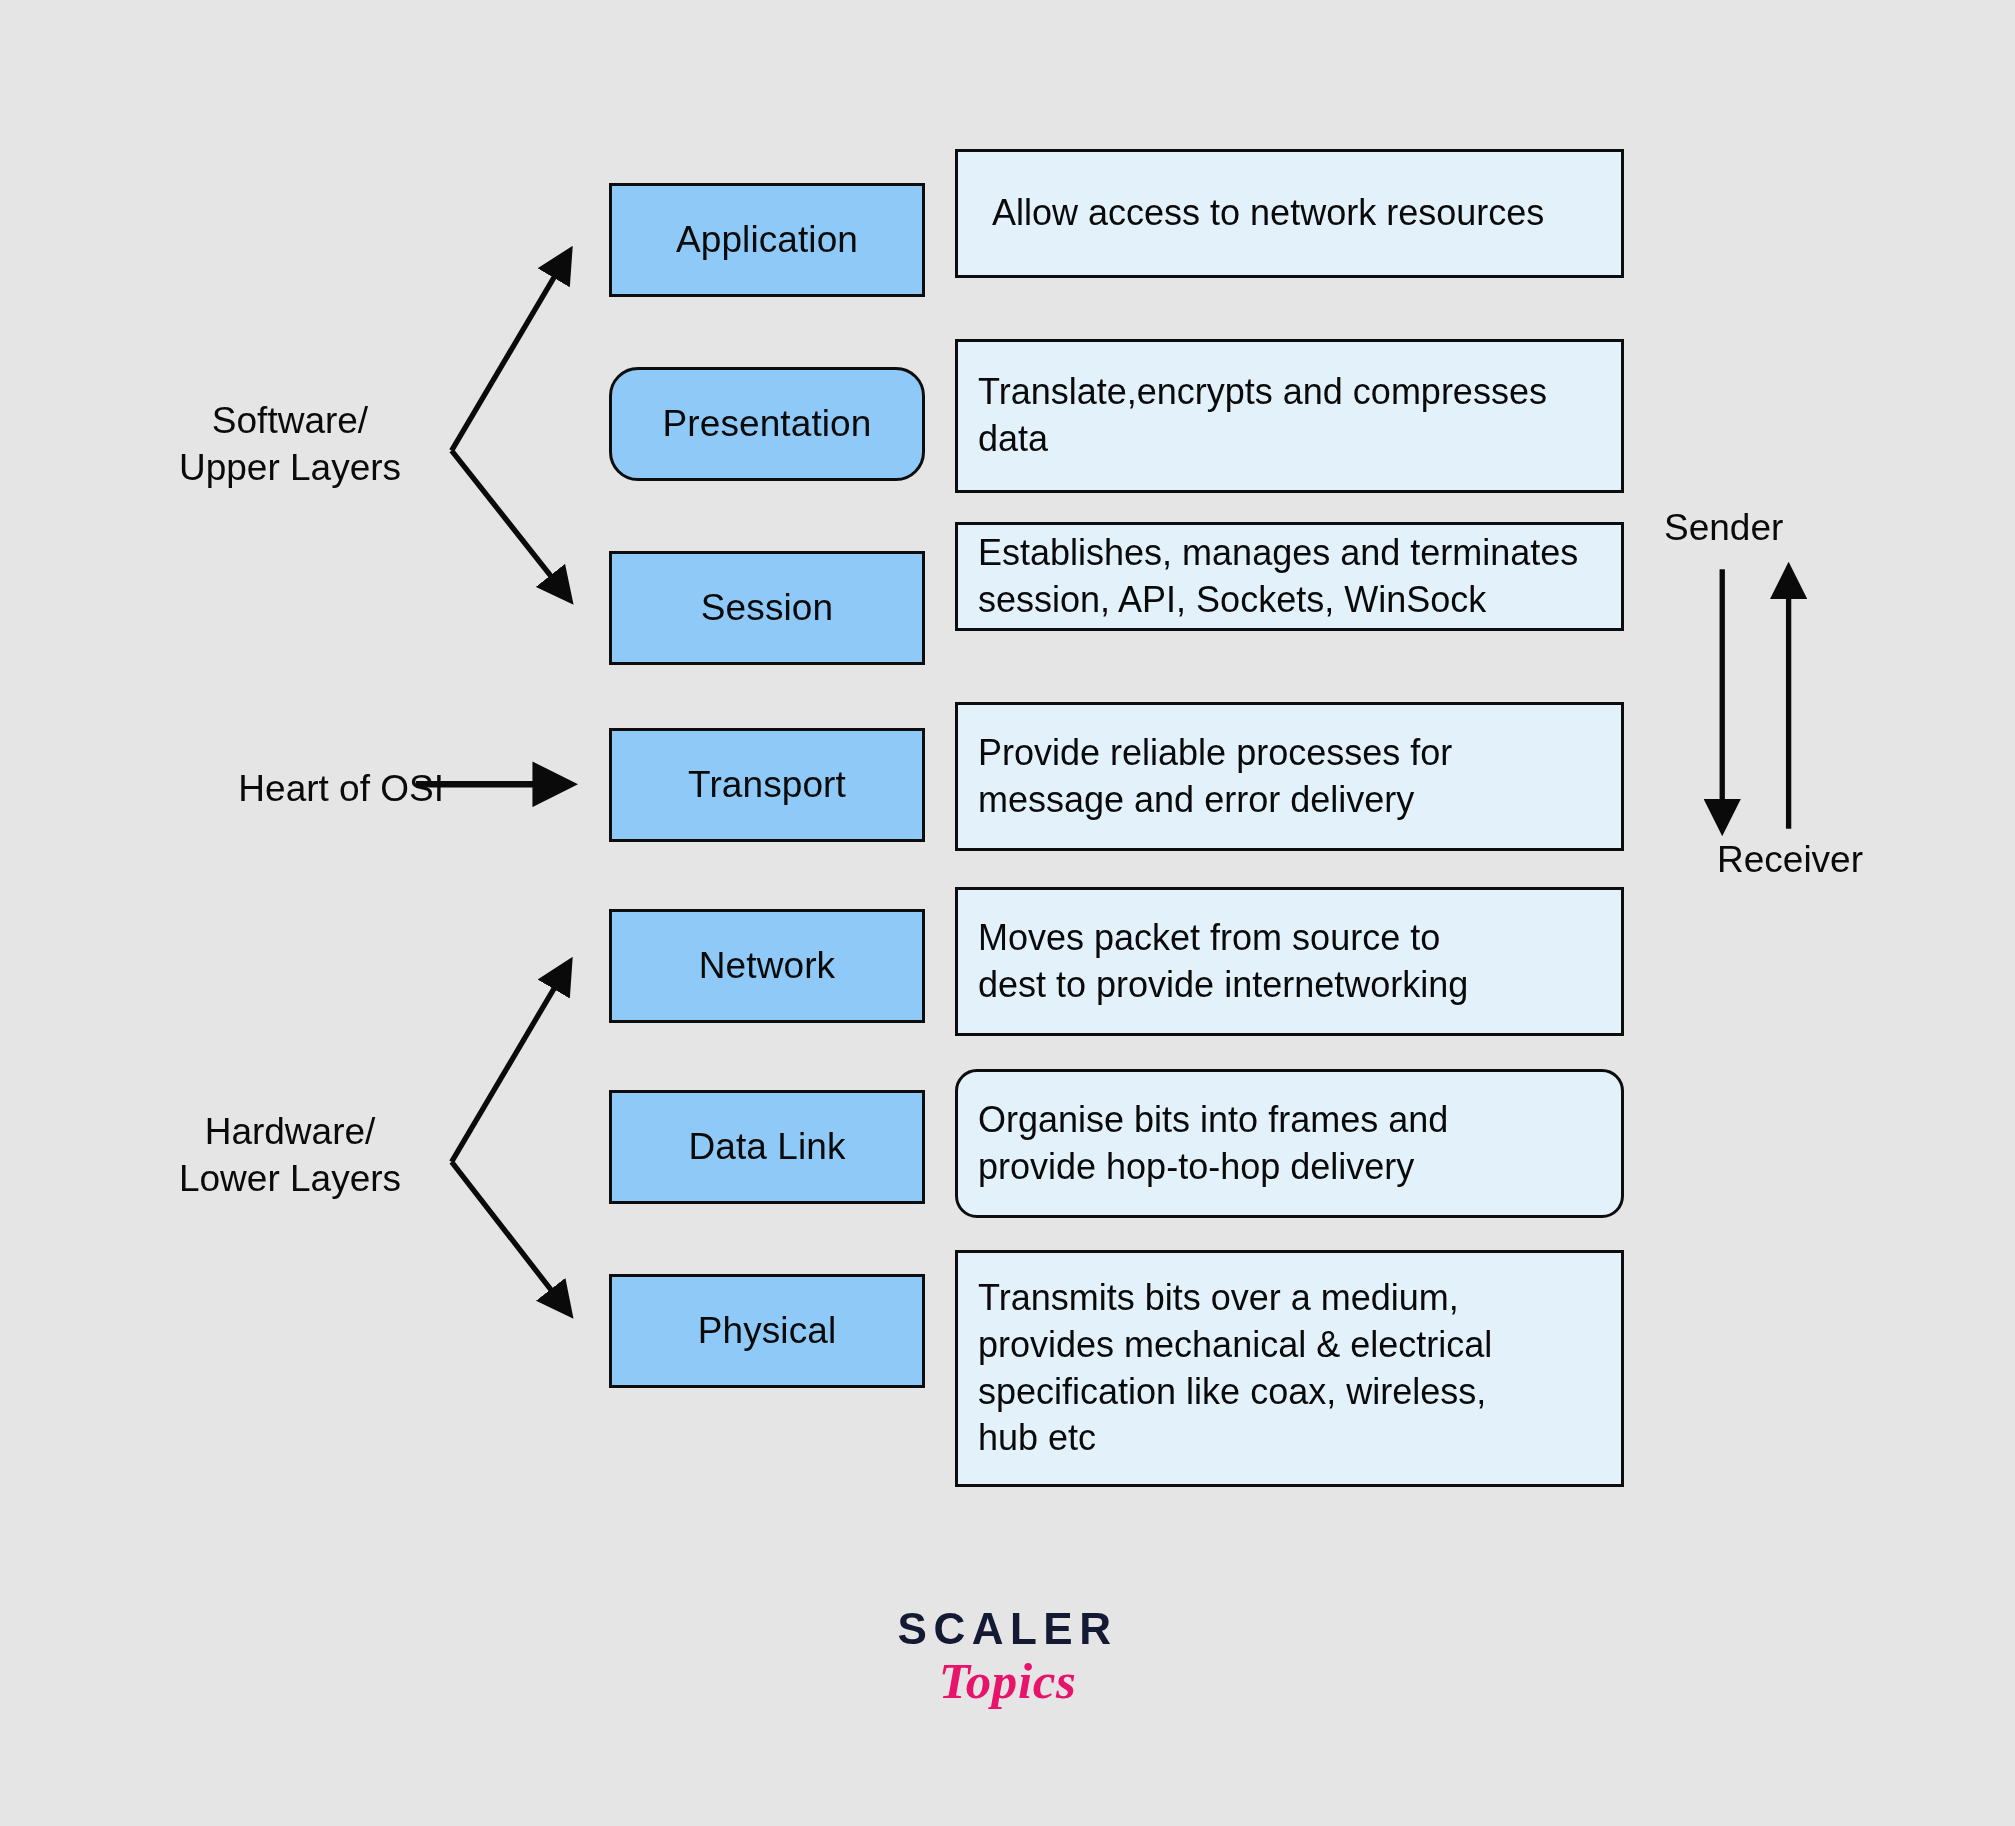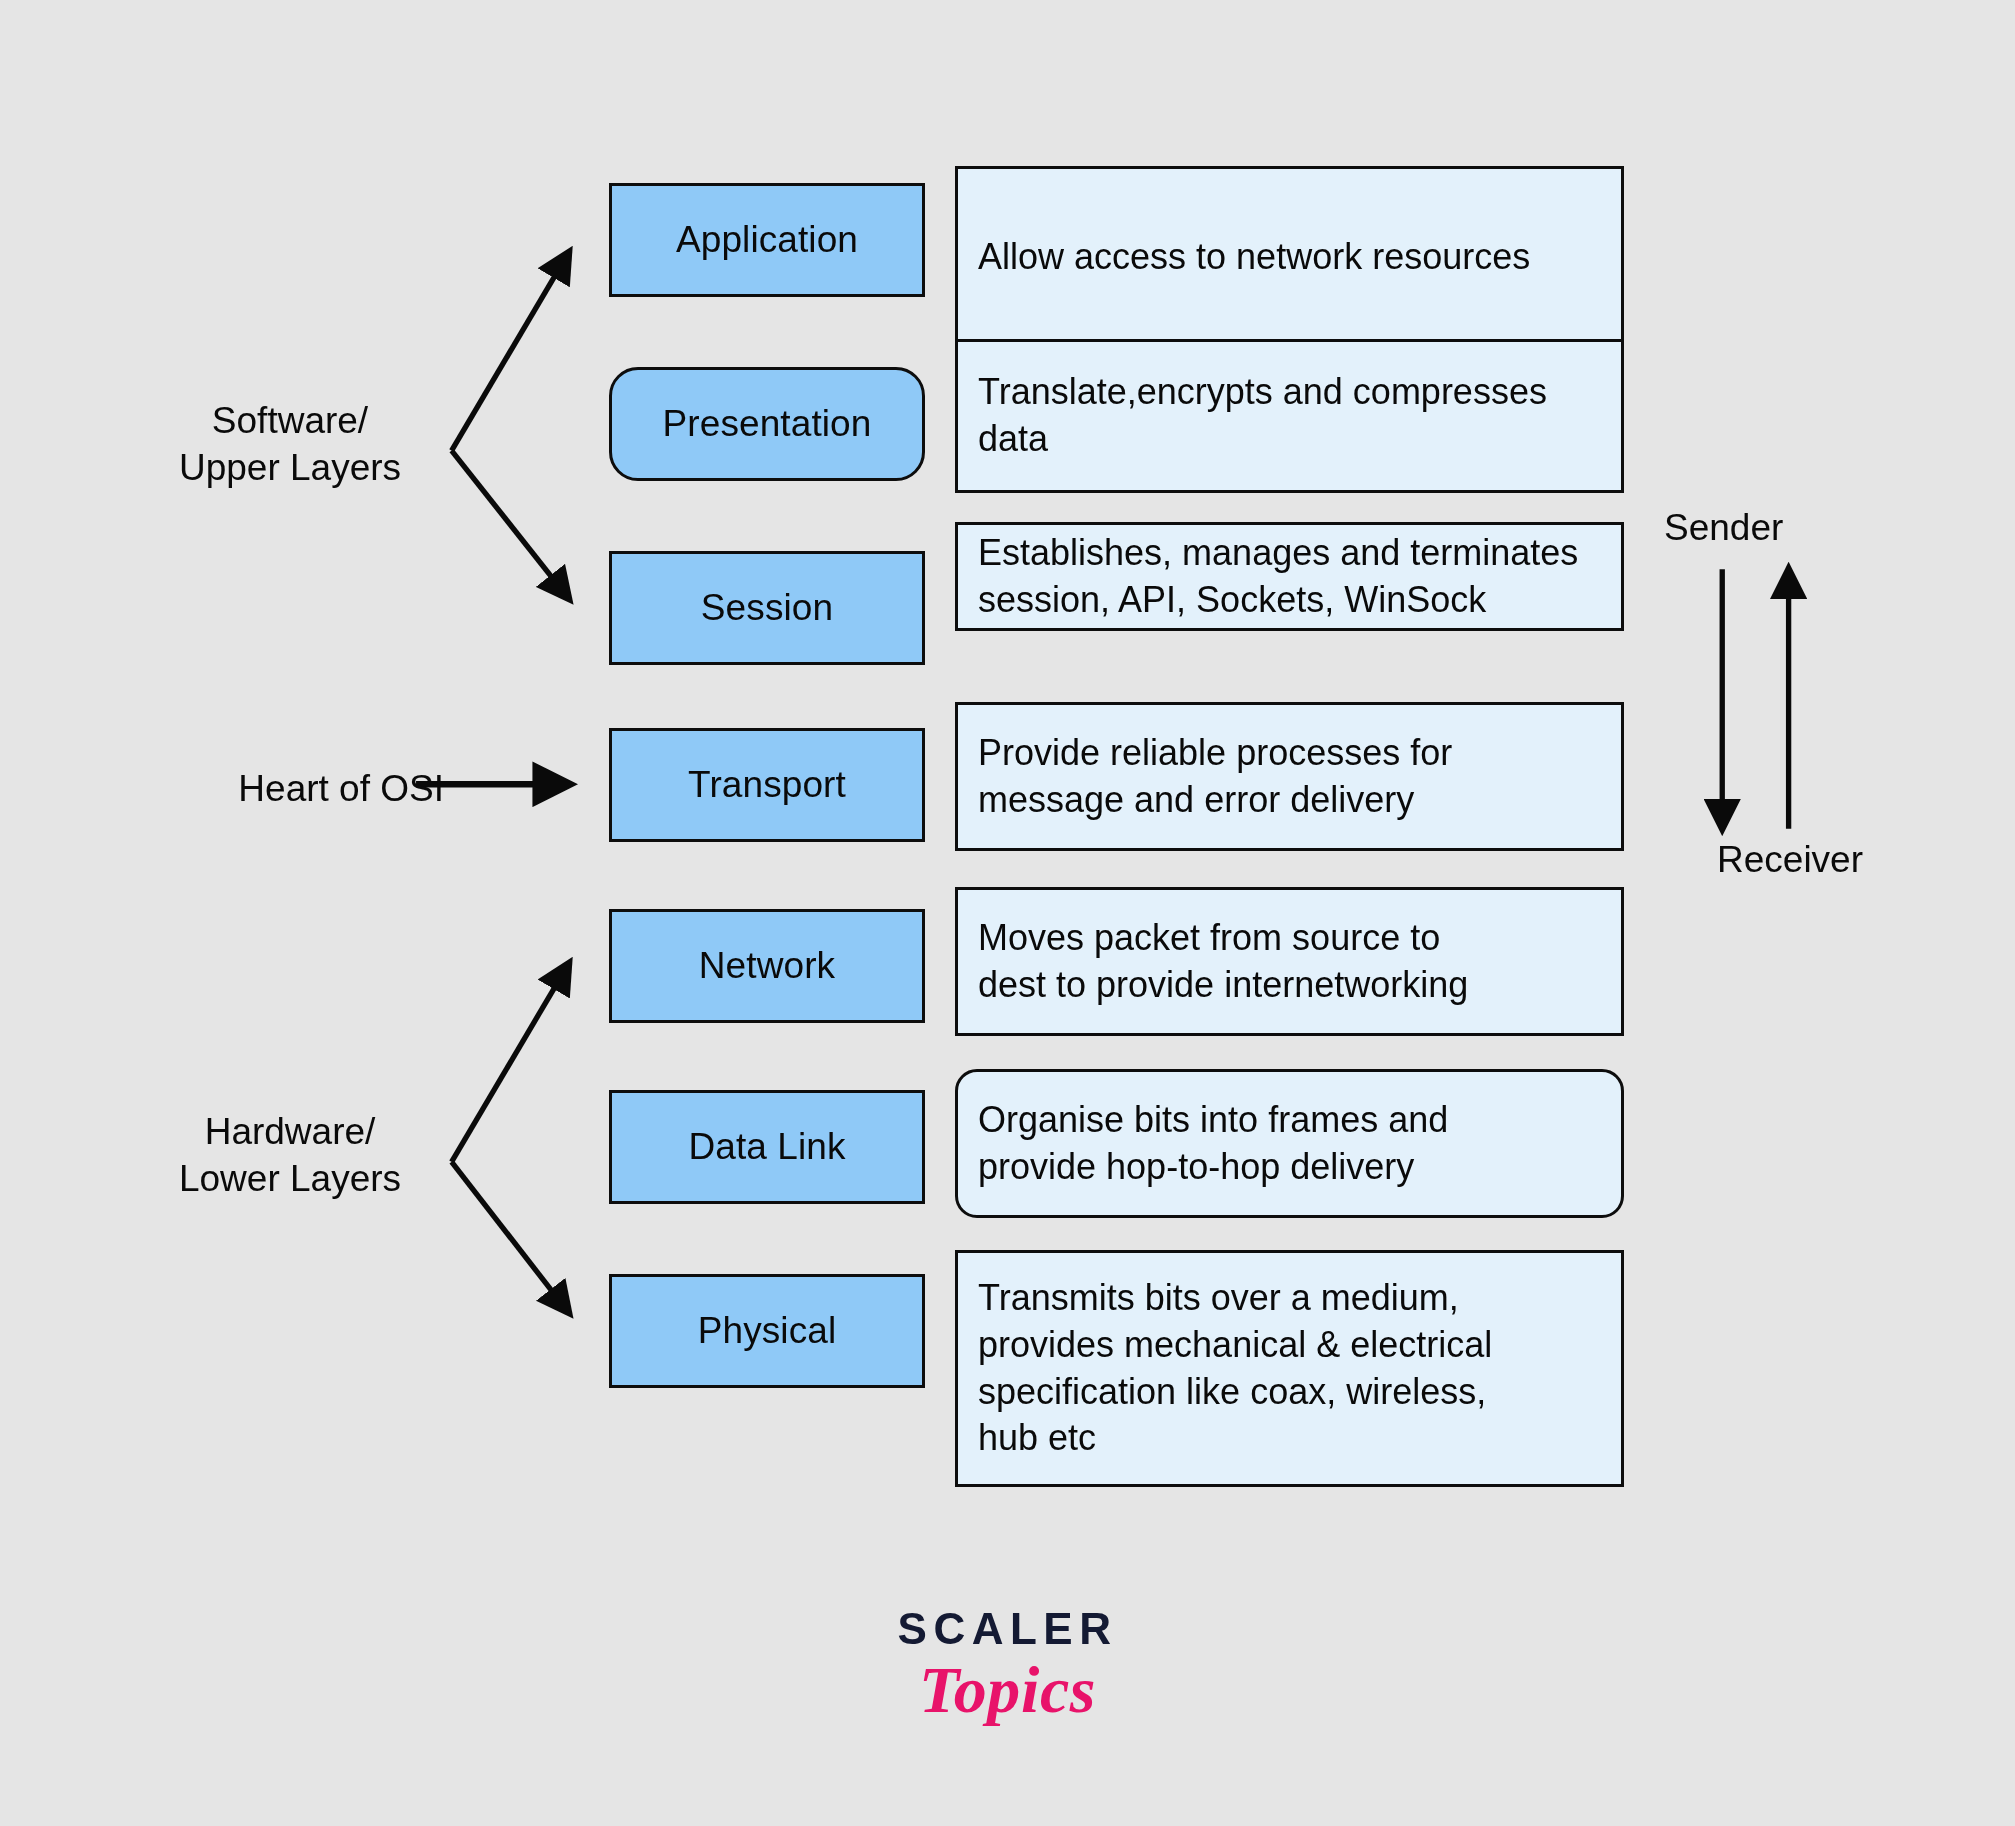--- a/index.html
+++ b/index.html
@@ -110,21 +110,21 @@
     letter-spacing: 6.5px;
     color: #141a33;
     line-height: 1;
     margin-top: 36px;
   }
   #brand-topics {
     display: block;
     font-family: "Liberation Serif", serif;
     font-style: italic;
     font-weight: bold;
-    font-size: 66px;
+    font-size: 51px;
     color: #E8136A;
     line-height: 1.05;
     margin-top: 3.6px;
     letter-spacing: 0.6px;
   }
 </style>
 </head>
 <body>
 
 <div id="diagram-root">
@@ -174,21 +174,21 @@
   <div class="layer-box" style="top:909px;">
     <span class="layer-label">Network</span>
   </div>
   <div class="layer-box" style="top:1090px;">
     <span class="layer-label">Data Link</span>
   </div>
   <div class="layer-box" style="top:1274px;">
     <span class="layer-label">Physical</span>
   </div>
 
-  <div class="desc-box" style="top:166px; height:183px;">
+  <div class="desc-box" style="top:149px; height:129px;padding-left:14px;">
     <span class="desc-text">Allow access to network resources</span>
   </div>
   <div class="desc-box" style="top:339px; height:154px;">
     <span class="desc-text">Translate,encrypts and compresses
 data</span>
   </div>
   <div class="desc-box" style="top:522px; height:109px;">
     <span class="desc-text">Establishes, manages and terminates
 session, API, Sockets, WinSock</span>
   </div>

